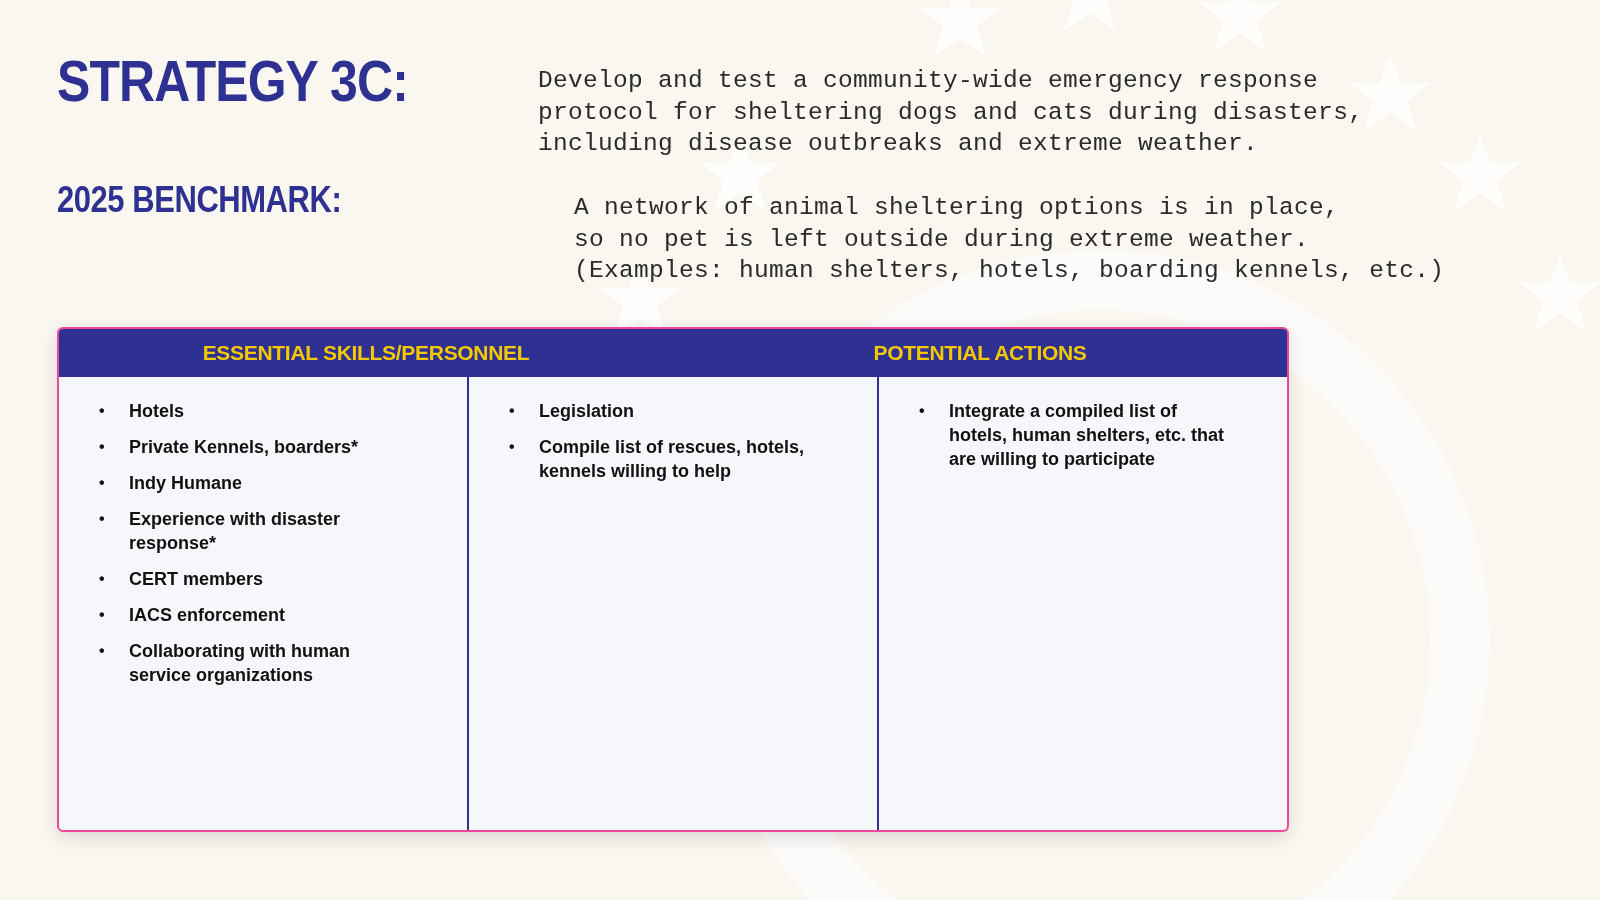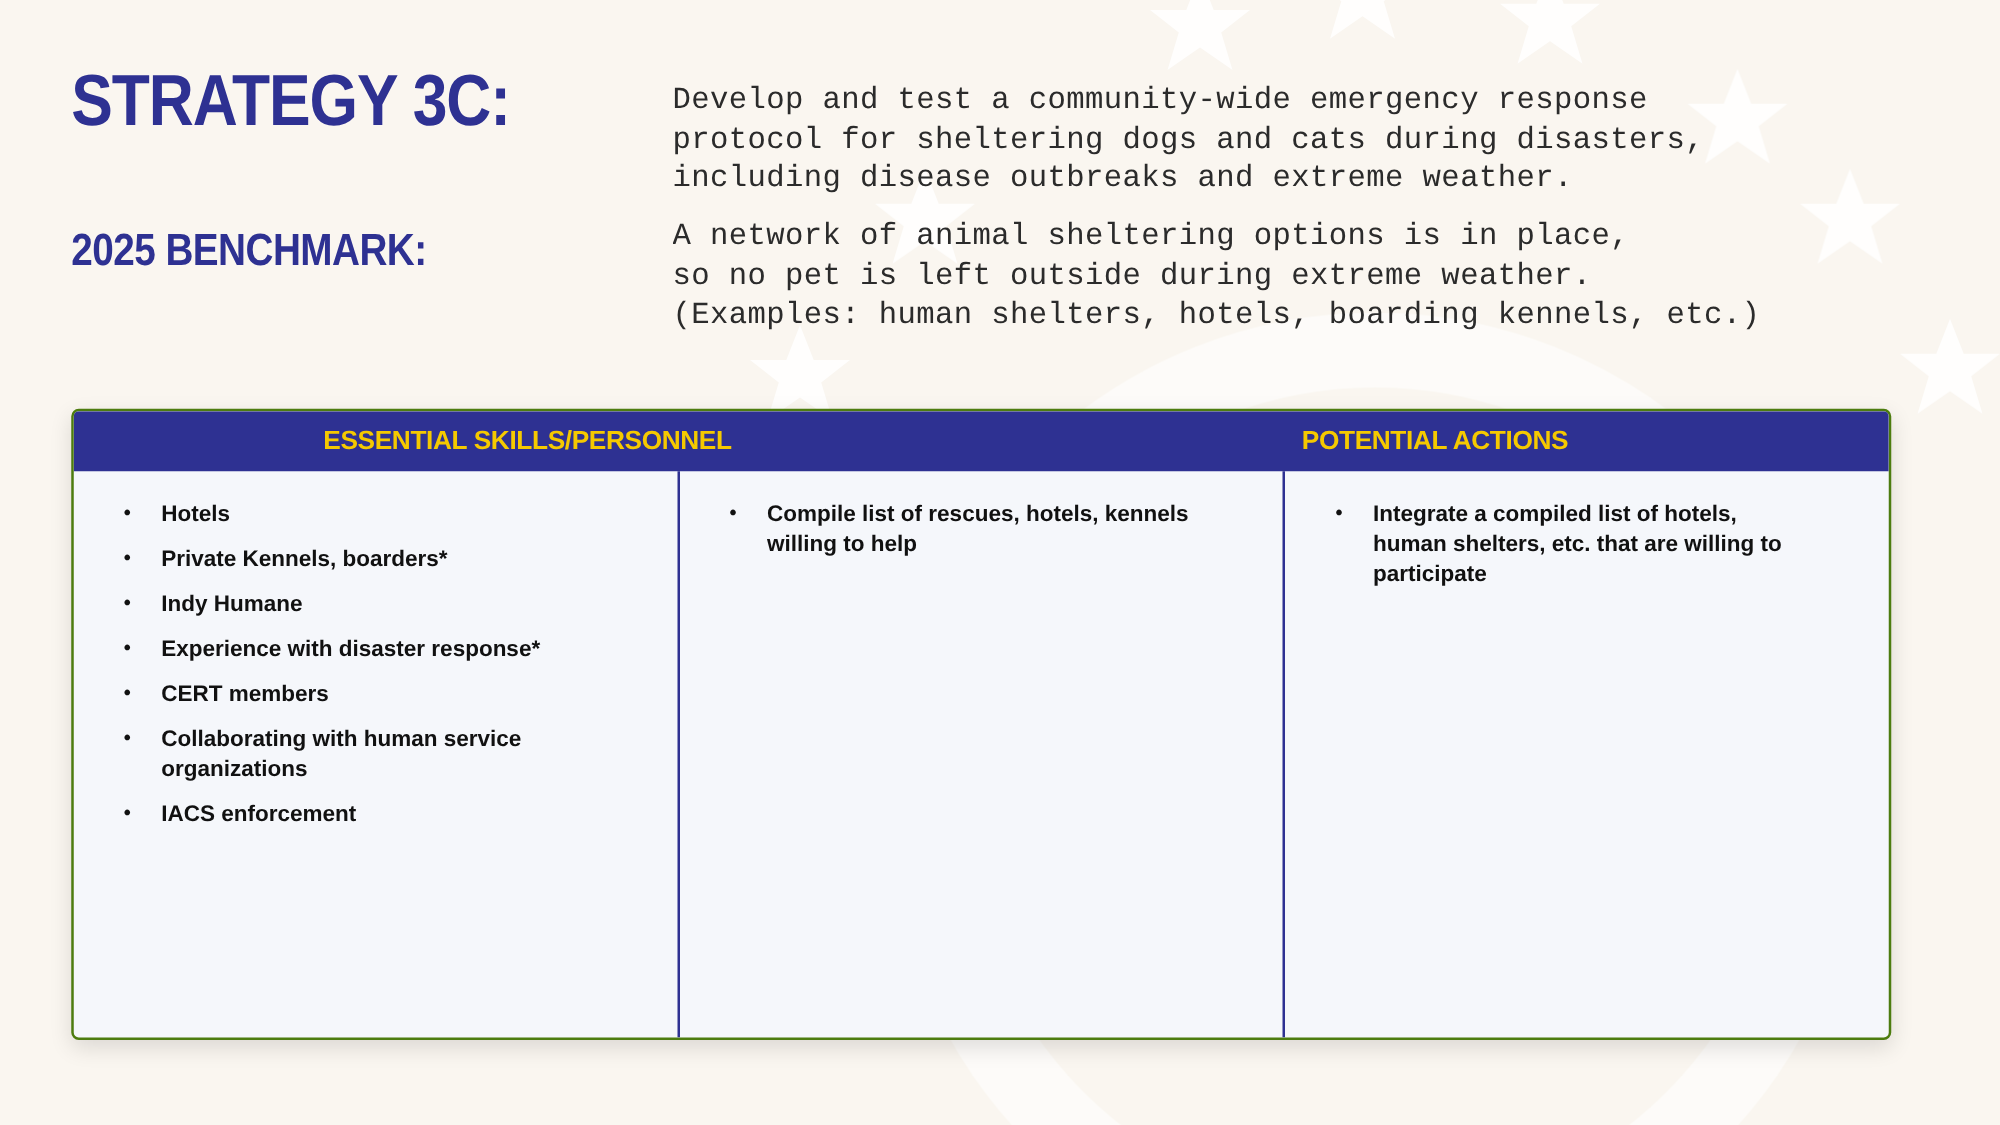--- a/index.html
+++ b/index.html
@@ -29,27 +29,27 @@
       z-index: 2;
     }
     .mono-text {
       position: absolute; left: 538px;
       font-family: "Liberation Mono", "DejaVu Sans Mono", monospace;
       font-size: 24.5px; line-height: 31.5px;
       color: #2b2b2b; letter-spacing: 0.3px; white-space: pre;
       z-index: 2;
     }
     .strategy-desc { top: 65px; }
-    .benchmark-desc { top: 174px; }
+    .benchmark-desc { top: 192px; margin-left: 36px; }
 
     .table-card {
       position: absolute; left: 57px; top: 327px;
-      width: 1456px; height: 505px;
+      width: 1232px; height: 505px;
       background: #f5f7fb;
-      border: 2px solid #4d7c0f;
+      border: 2px solid #ec4899;
       border-radius: 6px;
       box-shadow: 0 6px 18px rgba(0,0,0,0.12);
       overflow: hidden;
       z-index: 2;
       display: flex; flex-direction: column;
     }
     .table-head {
       height: 48px; background: #2e3192;
       display: flex;
     }
@@ -115,26 +115,27 @@
     <div class="th">POTENTIAL ACTIONS</div>
   </div>
   <div class="table-body">
     <div class="td">
       <ul class="bullets">
         <li>Hotels</li>
         <li>Private Kennels, boarders*</li>
         <li>Indy Humane</li>
         <li>Experience with disaster response*</li>
         <li>CERT members</li>
+        <li>IACS enforcement</li>
         <li style="max-width:330px">Collaborating with human service organizations</li>
-        <li>IACS enforcement</li>
       </ul>
     </div>
     <div class="td">
       <ul class="bullets">
+        <li>Legislation</li>
         <li>Compile list of rescues, hotels, kennels willing to help</li>
       </ul>
     </div>
     <div class="td">
       <ul class="bullets">
         <li style="max-width:390px">Integrate a compiled list of hotels, human shelters, etc. that are willing to participate</li>
       </ul>
     </div>
   </div>
 </div>

